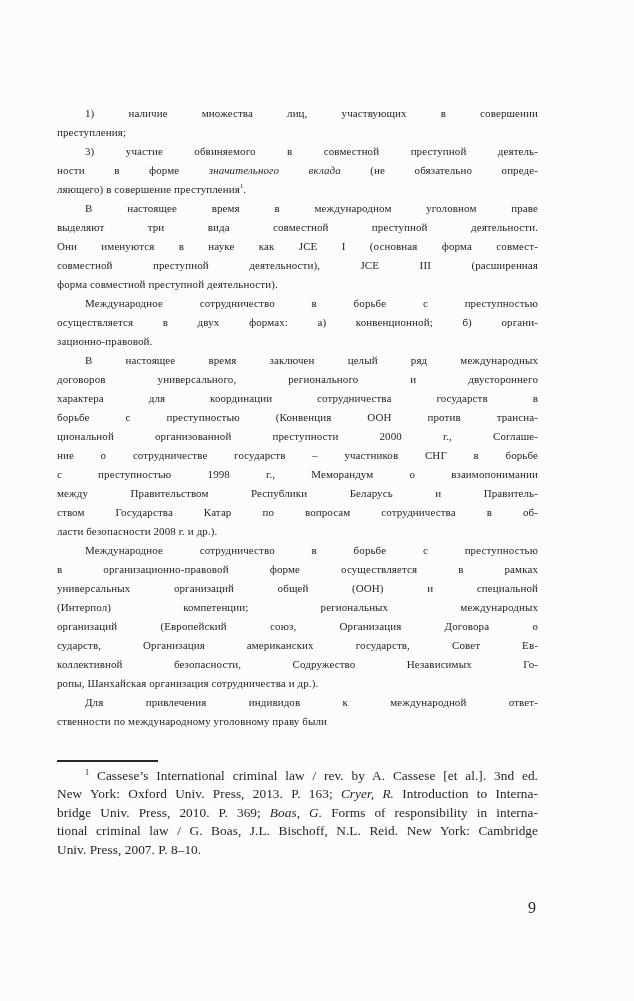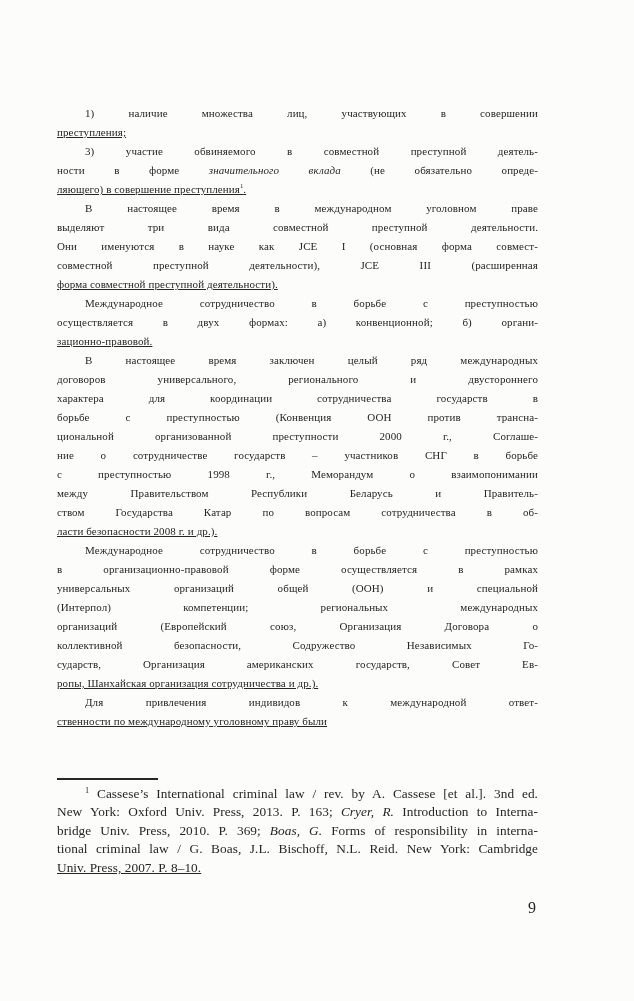--- a/index.html
+++ b/index.html
@@ -21,32 +21,32 @@
     font-size: 11px;
     line-height: 19px;
     letter-spacing: 0.1px;
   }
   .para { margin: 0; }
   .line {
     text-align: justify;
     text-align-last: justify;
     white-space: normal;
   }
-  .line.lastline { text-align-last: left; text-decoration: underline; }
+  .line.lastline { text-align-last: left; }
   .line.first { text-indent: 28px; }
   em { font-style: italic; }
   sup {
     font-size: 0.62em;
     line-height: 0;
     vertical-align: 5px;
     letter-spacing: 0;
   }
   .footnote {
     position: absolute;
-    top: 778px; left: 57px; width: 481px;
+    top: 760px; left: 57px; width: 481px;
     font-size: 13.3px;
     line-height: 18.4px;
     letter-spacing: 0.05px;
   }
   .fn-rule {
     width: 101px;
     border: none;
     border-top: 2px solid var(--text-color, #262626);
     margin: 0 0 5px 0;
   }
@@ -95,22 +95,22 @@
         <div class="line"><span>между Правительством Республики Беларусь и Правитель-</span></div>
         <div class="line"><span>ством Государства Катар по вопросам сотрудничества в об-</span></div>
         <div class="line lastline"><span>ласти безопасности 2008 г. и др.).</span></div>
       </div>
       <div class="para">
         <div class="line first"><span>Международное сотрудничество в борьбе с преступностью</span></div>
         <div class="line"><span>в организационно-правовой форме осуществляется в рамках</span></div>
         <div class="line"><span>универсальных организаций общей (ООН) и специальной</span></div>
         <div class="line"><span>(Интерпол) компетенции; региональных международных</span></div>
         <div class="line"><span>организаций (Европейский союз, Организация Договора о</span></div>
+        <div class="line"><span>сударств, Организация американских государств, Совет Ев-</span></div>
         <div class="line"><span>коллективной безопасности, Содружество Независимых Го-</span></div>
-        <div class="line"><span>сударств, Организация американских государств, Совет Ев-</span></div>
         <div class="line lastline"><span>ропы, Шанхайская организация сотрудничества и др.).</span></div>
       </div>
       <div class="para">
         <div class="line first"><span>Для привлечения индивидов к международной ответ-</span></div>
         <div class="line lastline"><span>ственности по международному уголовному праву были</span></div>
       </div>
     </div>
   <div class="footnote">
     <hr class="fn-rule">
     <div>

